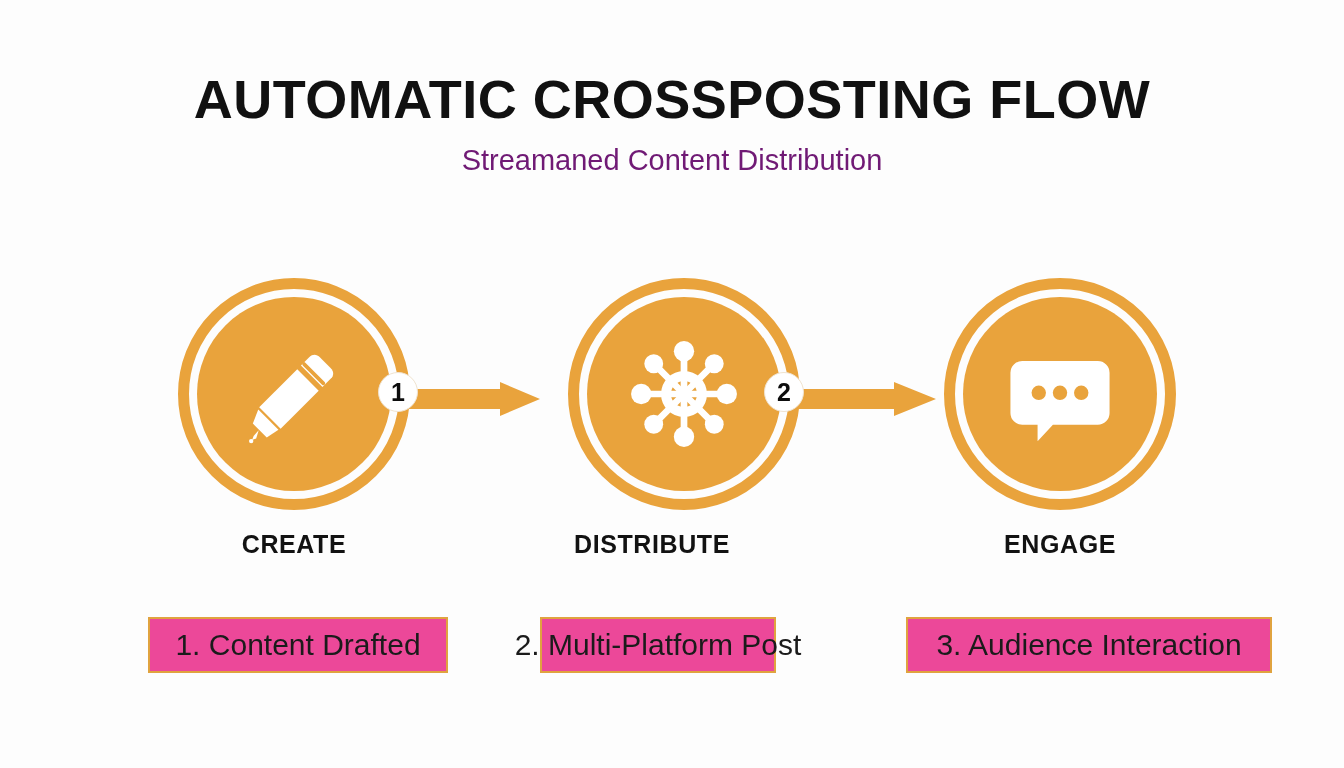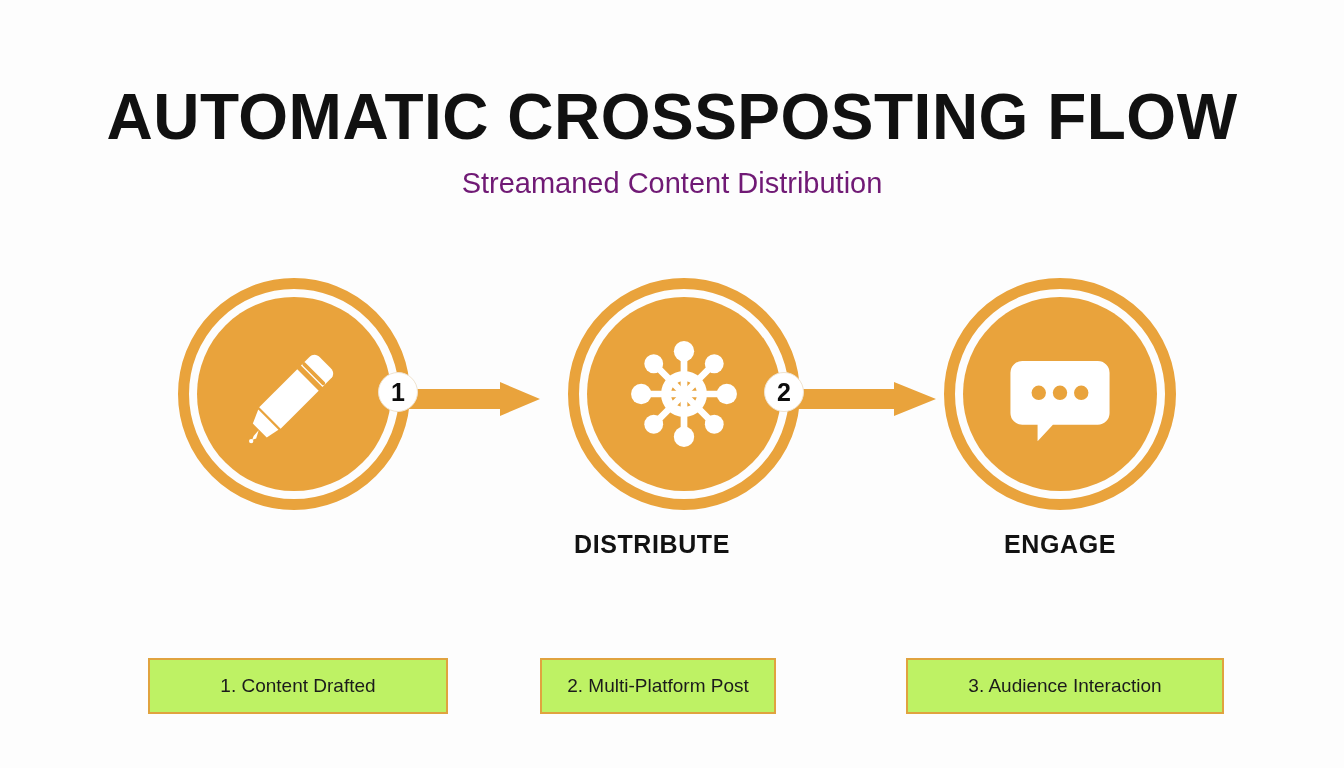--- a/index.html
+++ b/index.html
@@ -24,26 +24,26 @@
   
   .header {
     position: absolute;
     top: 70px;
     left: 0;
     width: 1344px;
     text-align: center;
   }
   .title {
     font-family: "Liberation Sans", sans-serif;
-    font-size: 64px;
+    font-size: 54px;
     font-weight: 700;
     letter-spacing: 0.5px;
     color: #111111;
     line-height: 1.1;
-    margin: 12px;
+    margin: 0;
     white-space: nowrap;
   }
   .subtitle {
     font-family: "Liberation Sans", sans-serif;
     font-size: 29px;
     font-weight: 400;
     color: #701a75;
     margin-top: 14px;
     line-height: 1.2;
     white-space: nowrap;
@@ -149,37 +149,36 @@
     position: absolute;
     top: 617px;
     left: 0;
     width: 1344px;
     height: 58px;
   }
   .detail-box {
     position: absolute;
     top: 0;
     height: 56px;
-    background: #bef264;
+    background: #ec4899;
     border: 2px solid #E0A33F;
     display: flex;
     align-items: center;
     justify-content: center;
     box-sizing: border-box;
     font-family: "Liberation Sans", sans-serif;
-    font-size: 19px;
+    font-size: 30px;
     font-weight: 400;
     color: #1b1b1b;
     padding: 0 14px;
     white-space: nowrap;
-    margin-top: 41px;
   }
   .detail-1 { left: 148px; width: 300px; }
   .detail-2 { left: 540px; width: 236px; }
-  .detail-3 { left: 906px; width: 318px; }
+  .detail-3 { left: 906px; width: 366px; }
 </style>
 </head>
 <body>
 
 <div class="slide">
 
   <div class="header">
     <div class="title">AUTOMATIC CROSSPOSTING FLOW</div>
     <div class="subtitle">Streamaned Content Distribution</div>
   </div>
@@ -272,20 +271,21 @@
               <circle cx="68" cy="49" r="6.1"></circle>
             </g>
           </svg>
         </span>
       </div>
     </div>
 
   </div>
 
   <div class="labels">
+    <div class="stage-label label-1">CREATE</div>
     <div class="stage-label label-2">DISTRIBUTE</div>
     <div class="stage-label label-3">ENGAGE</div>
   </div>
 
   <div class="details">
     <div class="detail-box detail-1">1. Content Drafted</div>
     <div class="detail-box detail-2">2. Multi-Platform Post</div>
     <div class="detail-box detail-3">3. Audience Interaction</div>
   </div>
 

